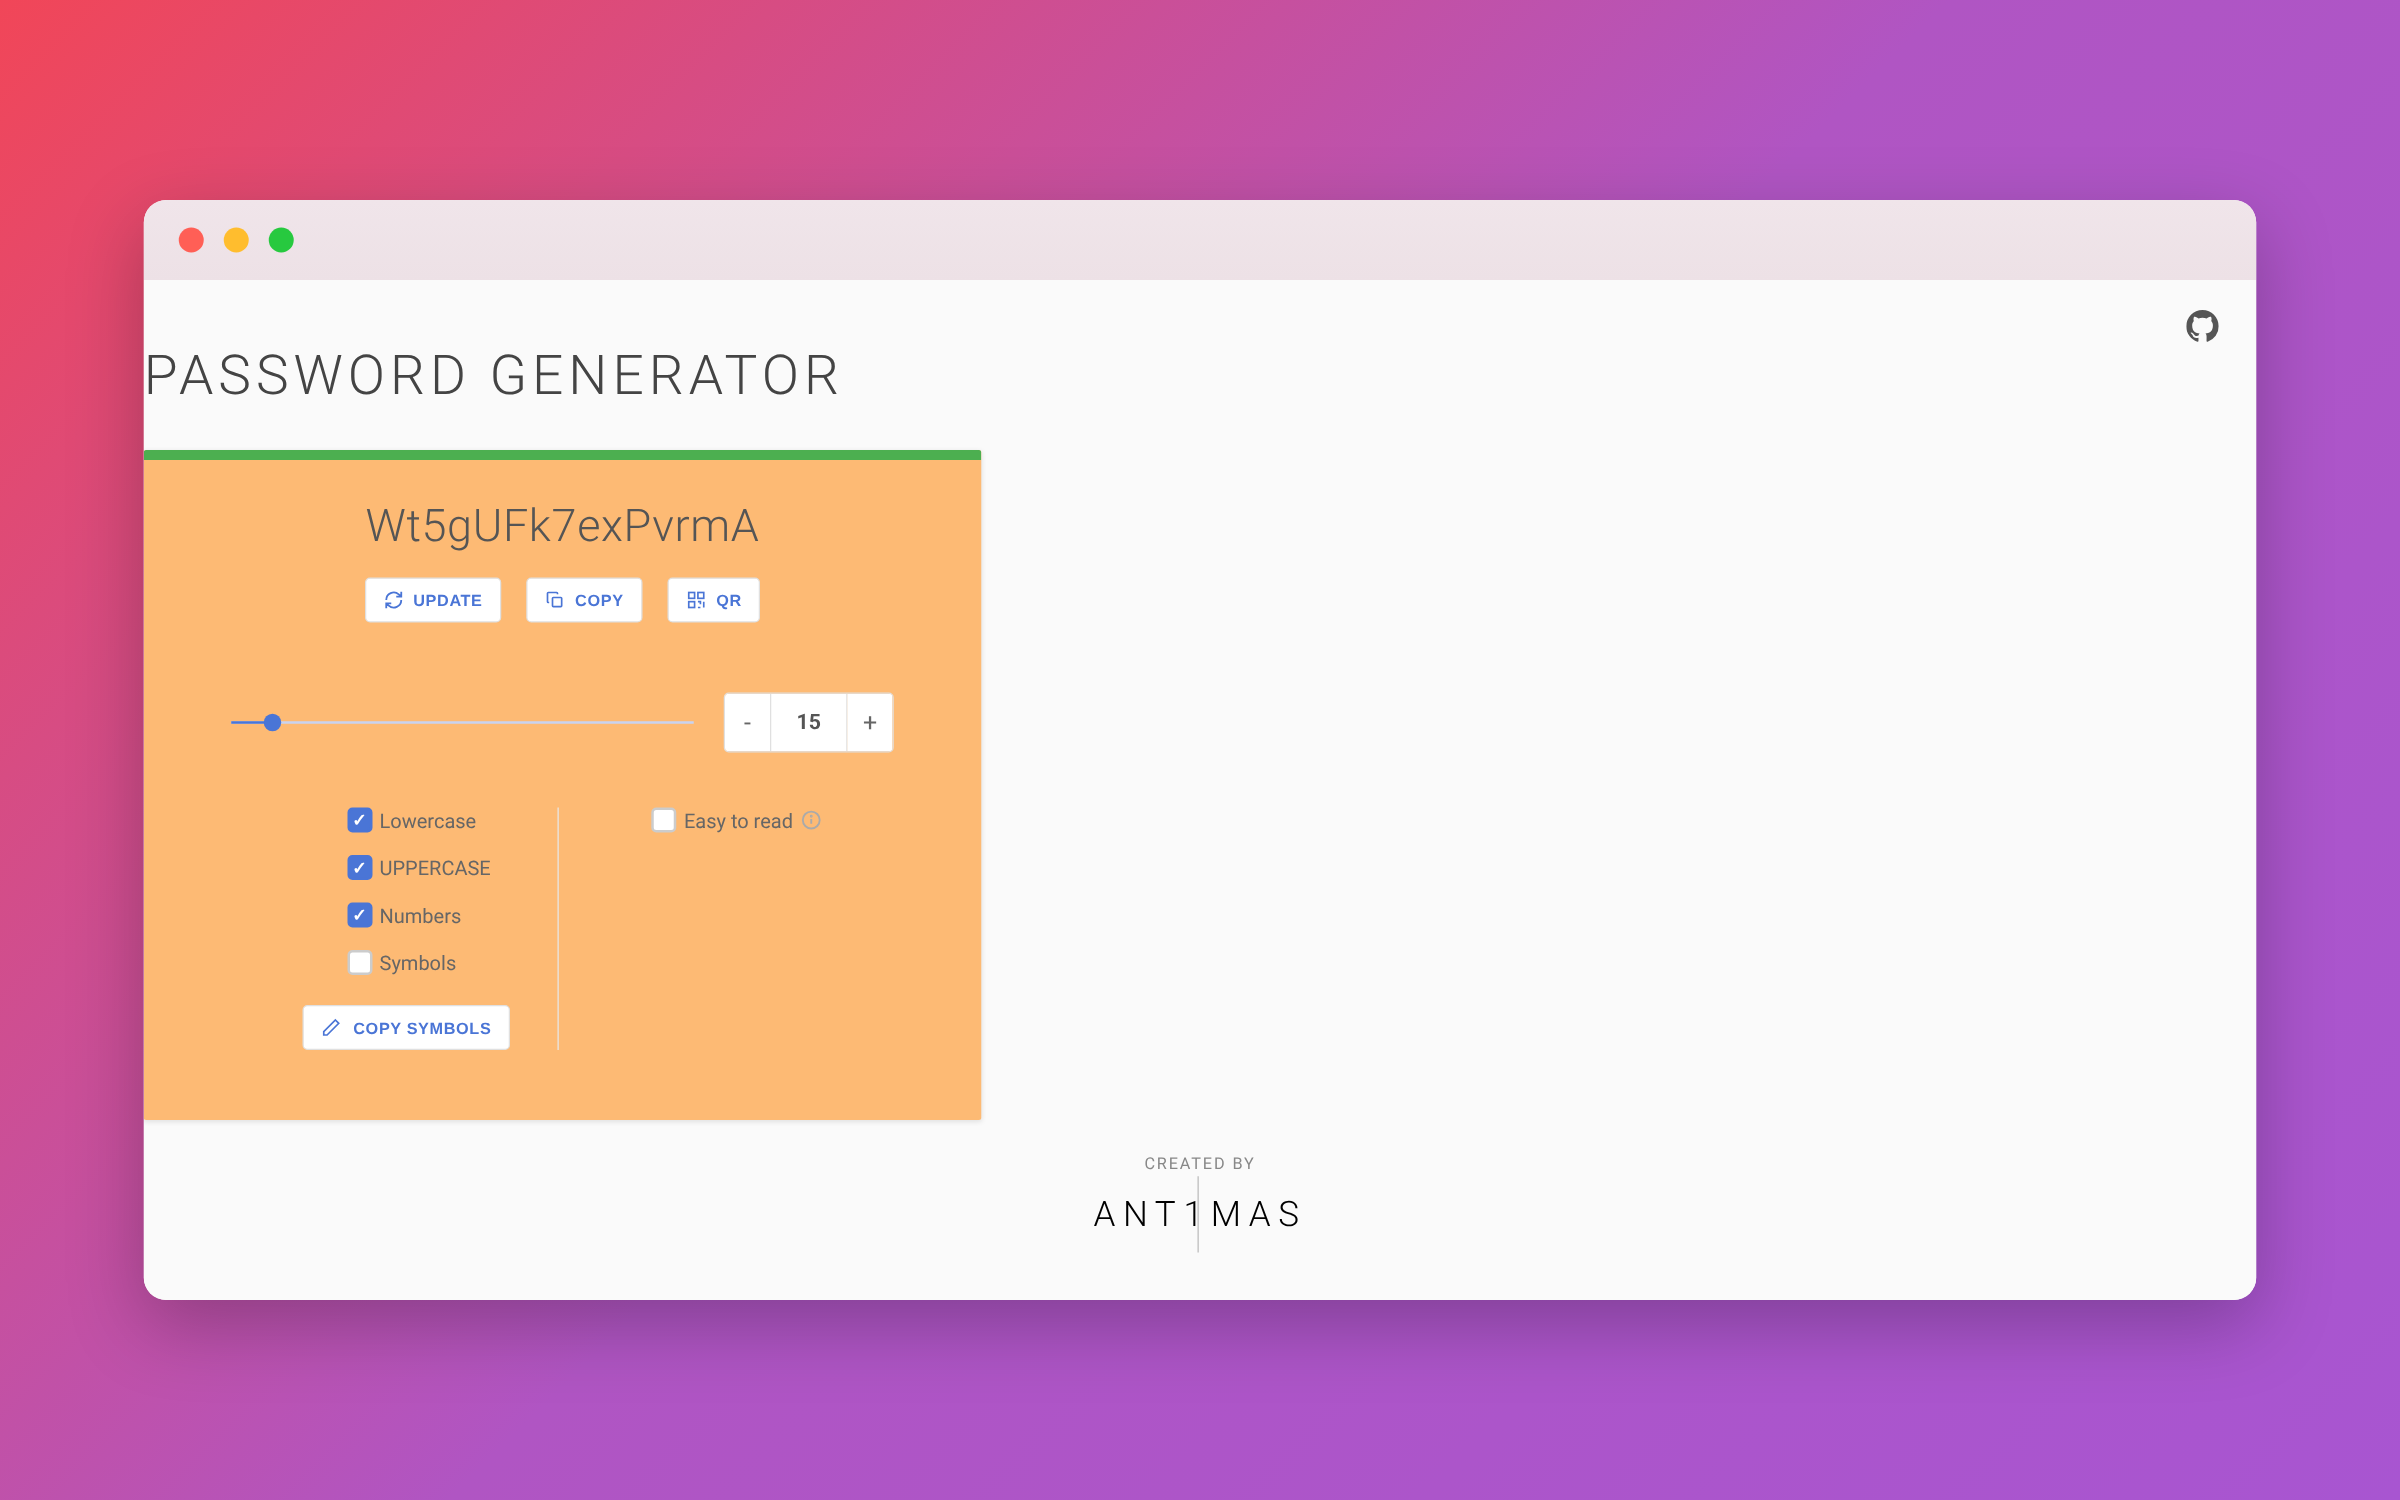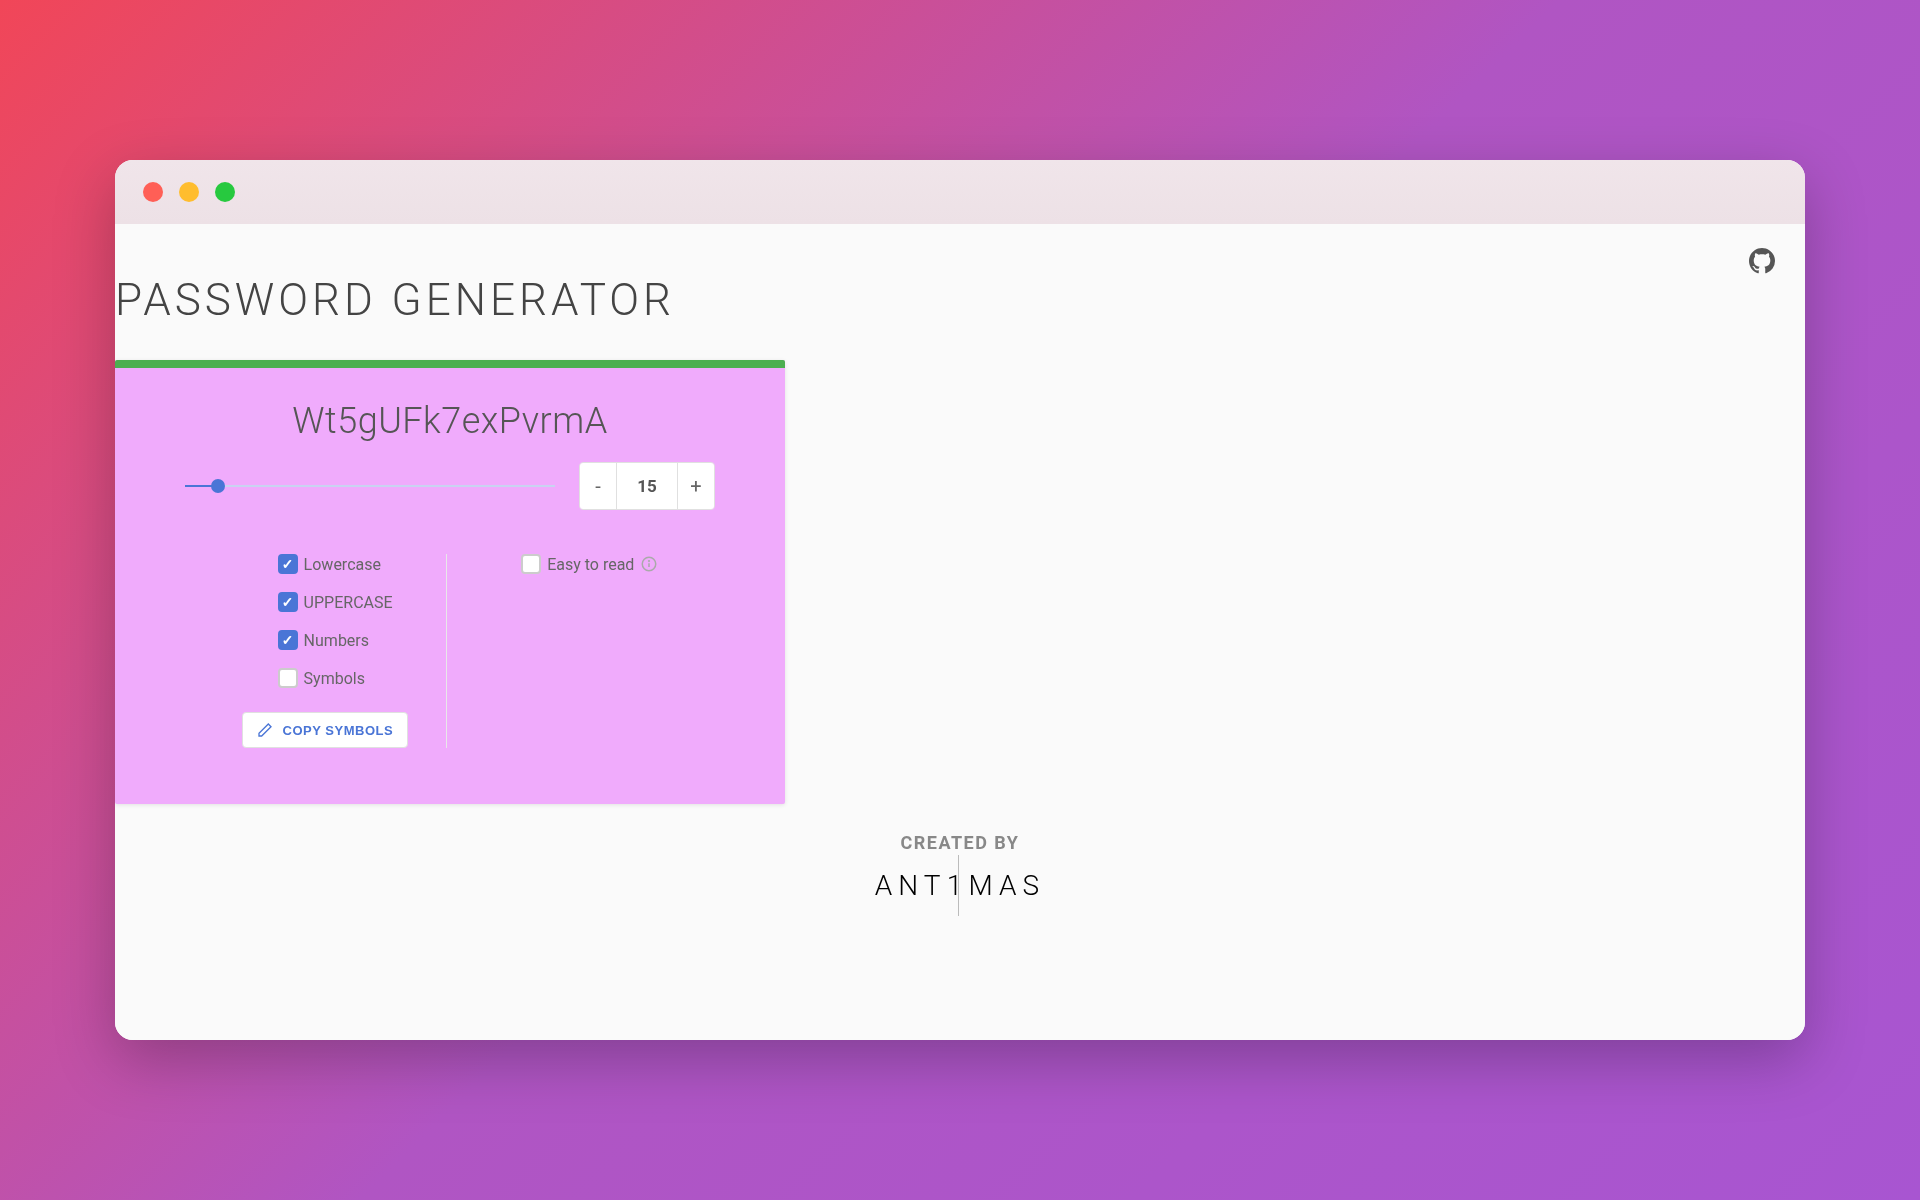--- a/index.html
+++ b/index.html
@@ -71,21 +71,21 @@
     }
     .page-title {
       font-size: 44px;
       font-weight: 300;
       letter-spacing: 4px;
       color: #444;
       margin-bottom: 34px;
     }
     .card {
       width: 670px;
-      background: #f0abfc;
+      background: #fdba74;
       box-shadow: 0 1px 4px rgba(0,0,0,0.1);
       border-radius: 2px;
       overflow: hidden;
     }
     .strength-bar {
       height: 8px;
       background: #4caf50;
       width: 100%;
     }
     .card-body {
@@ -252,25 +252,24 @@
       color: #aaa;
     }
     .footer {
       margin-top: 28px;
       display: flex;
       flex-direction: column;
       align-items: center;
       padding-bottom: 40px;
     }
     .created-by {
-      font-size: 18px;
+      font-size: 13px;
       letter-spacing: 1.5px;
       color: #888;
       margin-bottom: 16px;
-      font-weight: bold;
     }
     .logo {
       font-size: 28px;
       font-weight: 300;
       letter-spacing: 6px;
       color: #000000;
       position: relative;
       display: flex;
       align-items: center;
       gap: 0;
@@ -310,20 +309,44 @@
     </div>
 
     <div class="page">
       <h1 class="page-title">PASSWORD GENERATOR</h1>
 
       <div class="card">
         <div class="strength-bar" style="background: rgb(76, 175, 80);"></div>
         <div class="card-body">
           <div class="password-display">Wt5gUFk7exPvrmA</div>
 
+          <div class="button-row">
+            <button class="btn">
+              <svg viewBox="0 0 24 24" fill="none" stroke="currentColor" stroke-width="2.2">
+                  <path d="M21 2v6h-6M3 12a9 9 0 0115-6.7L21 8M3 22v-6h6M21 12a9 9 0 01-15 6.7L3 16"></path>
+                </svg>
+              <span>UPDATE</span>
+            </button>
+            <button class="btn">
+              <svg viewBox="0 0 24 24" fill="none" stroke="currentColor" stroke-width="2">
+                  <rect x="9" y="9" width="11" height="11" rx="1"></rect>
+                  <path d="M5 15H4a1 1 0 01-1-1V4a1 1 0 011-1h10a1 1 0 011 1v1"></path>
+                </svg>
+              <span>COPY</span>
+            </button>
+            <button class="btn">
+              <svg viewBox="0 0 24 24" fill="none" stroke="currentColor" stroke-width="2">
+                  <rect x="3" y="3" width="7" height="7"></rect>
+                  <rect x="14" y="3" width="7" height="7"></rect>
+                  <rect x="3" y="14" width="7" height="7"></rect>
+                  <path d="M14 14h3v3M21 14v7M14 21h3"></path>
+                </svg>
+              <span>QR</span>
+            </button>
+          </div>
 
           <div class="length-row">
             <div class="slider-wrap">
               <div class="slider-track"></div>
               <div class="slider-fill" id="slider-fill" style="width: 8.87097%;"></div>
               <div class="slider-thumb" id="slider-thumb" style="left: 8.87097%;"></div>
             </div>
             <div class="stepper">
               <div class="stepper-btn">-</div>
               <div class="stepper-value">15</div>

